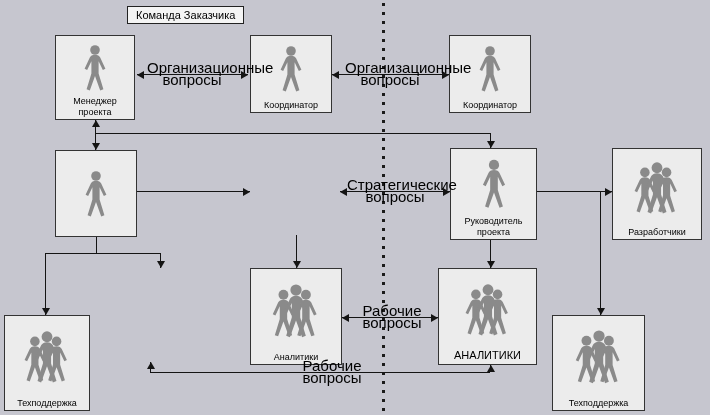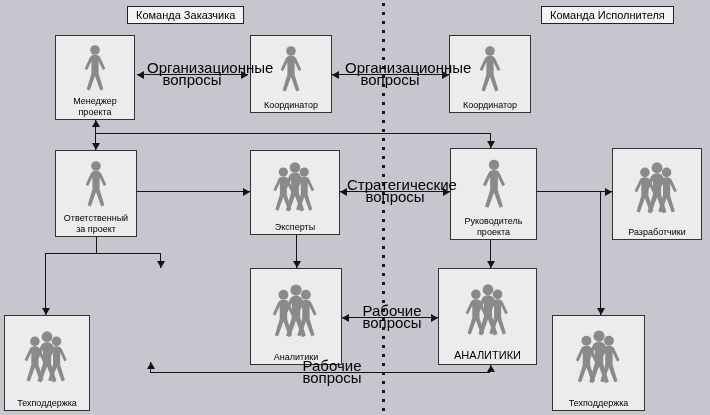--- a/index.html
+++ b/index.html
@@ -44,21 +44,20 @@
       <path d="M20 13.5 C16.5 13.5 14.5 15 13.5 17 L7 31 L10.2 32.6 L15.5 21.5 L15.5 37 L9.5 56.5 L13.5 58 L20 40 L26.5 58 L30.5 56.5 L24.5 37 L24.5 21.5 L29.8 32.6 L33 31 L26.5 17 C25.5 15 23.5 13.5 20 13.5 Z"></path>
     </g>
   </defs>
 </svg>
 
 <div id="canvas">
 
   <div class="dotted-line" style="left:381px"></div>
 
   <div class="team-title" style="left:127px;top:6px">Команда Заказчика</div>
-  <div class="team-title" style="left:541px;top:6px">Команда Исполнителя</div>
 
   <div class="node" style="left:55px;top:35px;width:80px;height:85px">
     <div class="icon">
       <svg viewBox="0 0 40 60" width="32" height="50" fill="#8a8a8a">
           <use href="#person-shape"></use>
         </svg>
     </div>
     <div class="node-label">Менеджер
 проекта</div>
   </div>
@@ -80,34 +79,22 @@
     </div>
     <div class="node-label">Координатор</div>
   </div>
 
   <div class="node" style="left:55px;top:150px;width:82px;height:87px">
     <div class="icon">
       <svg viewBox="0 0 40 60" width="32" height="48" fill="#8a8a8a">
           <use href="#person-shape"></use>
         </svg>
     </div>
-    <div class="node-label">Ответственный
-за проект</div>
-  </div>
-
-  <div class="node" style="left:250px;top:150px;width:90px;height:85px">
-    <div class="icon">
-      <svg viewBox="0 0 62 62" width="58" height="54" fill="#8a8a8a">
-        <use href="#person-shape" transform="translate(0,6) scale(0.88)"></use>
-        <use href="#person-shape" transform="translate(24,6) scale(0.88)"></use>
-        <use href="#person-shape" transform="translate(11,0)"></use>
-      </svg>
-    </div>
-    <div class="node-label">Эксперты</div>
-  </div>
+  </div>
+
 
   <div class="node" style="left:450px;top:148px;width:87px;height:92px">
     <div class="icon">
       <svg viewBox="0 0 40 60" width="34" height="52" fill="#8a8a8a">
           <use href="#person-shape"></use>
         </svg>
     </div>
     <div class="node-label">Руководитель
 проекта</div>
   </div>

